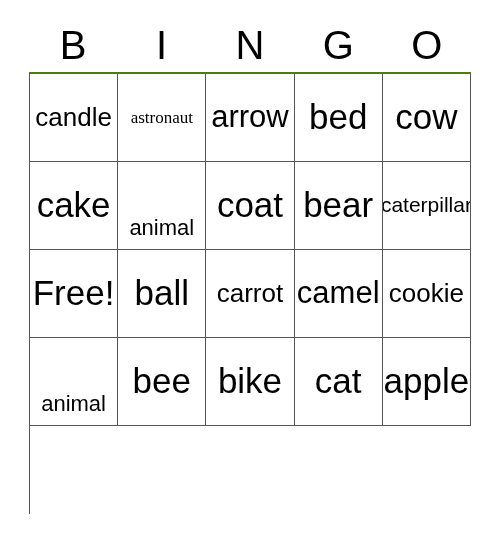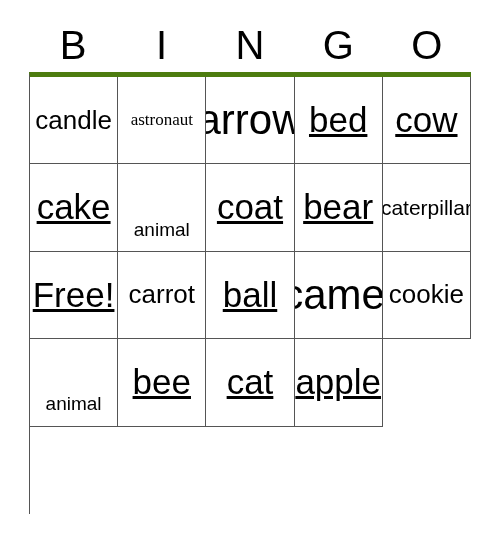--- a/index.html
+++ b/index.html
@@ -44,21 +44,21 @@
     color: #000000;
   }
 
   
   #grid {
     position: absolute;
     left: 29px;
     top: 72px;
     width: 442px;
     height: 442px;
-    border-top: 5px solid #4d7c0f;
+    border-top: 2px solid #4d7c0f;
     border-left: 1px solid #555555;
     box-sizing: border-box;
     display: grid;
     grid-template-columns: repeat(5, 1fr);
     grid-template-rows: repeat(5, 1fr);
     background: #ffffff;
   }
   .cell {
     border-right: 1px solid #555555;
     border-bottom: 1px solid #555555;
@@ -72,24 +72,24 @@
   }
   .cell-text {
     display: block;
     white-space: nowrap;
     line-height: 1.05;
     color: #000000;
     text-align: center;
   }
 
   
-  .fs-xl { font-size: 35px; text-decoration: underline; }
-  .fs-lg { font-size: 42px; }
+  .fs-xl { font-size: 35px; }
+  .fs-lg { font-size: 31px; }
   .fs-md { font-size: 26px; }
-  .fs-sm { font-size: 19px; margin-top: 44px; }
+  .fs-sm { font-size: 22px; margin-top: 44px; }
   .fs-xs { font-size: 17px; font-family: Liberation Serif, serif; }
   .fs-xxs { font-size: 21px; }
 </style>
 </head>
 <body>
 
 <div id="bingo-card">
 
   <div id="header-row">
     <div class="header-letter">B</div>
@@ -130,40 +130,43 @@
     <div class="cell">
         <span class="cell-text fs-xl">bear</span>
       </div>
     <div class="cell">
         <span class="cell-text fs-xxs">caterpillar</span>
       </div>
     <div class="cell">
         <span class="cell-text fs-xl">Free!</span>
       </div>
     <div class="cell">
-        <span class="cell-text fs-md">carrot</span>
+        <span class="cell-text fs-xl">ball</span>
       </div>
     <div class="cell">
-        <span class="cell-text fs-xl">ball</span>
+        <span class="cell-text fs-md">carrot</span>
       </div>
 
     <div class="cell">
         <span class="cell-text fs-lg">camel</span>
       </div>
     <div class="cell">
         <span class="cell-text fs-md">cookie</span>
       </div>
     <div class="cell">
         <span class="cell-text fs-sm">animal</span>
       </div>
 
     <div class="cell">
         <span class="cell-text fs-xl">bee</span>
       </div>
     <div class="cell">
+        <span class="cell-text fs-xl">bike</span>
+      </div>
+    <div class="cell">
         <span class="cell-text fs-xl">cat</span>
       </div>
     <div class="cell">
         <span class="cell-text fs-xl">apple</span>
       </div>
 
   </div>
 </div>
 
 </body></html>

